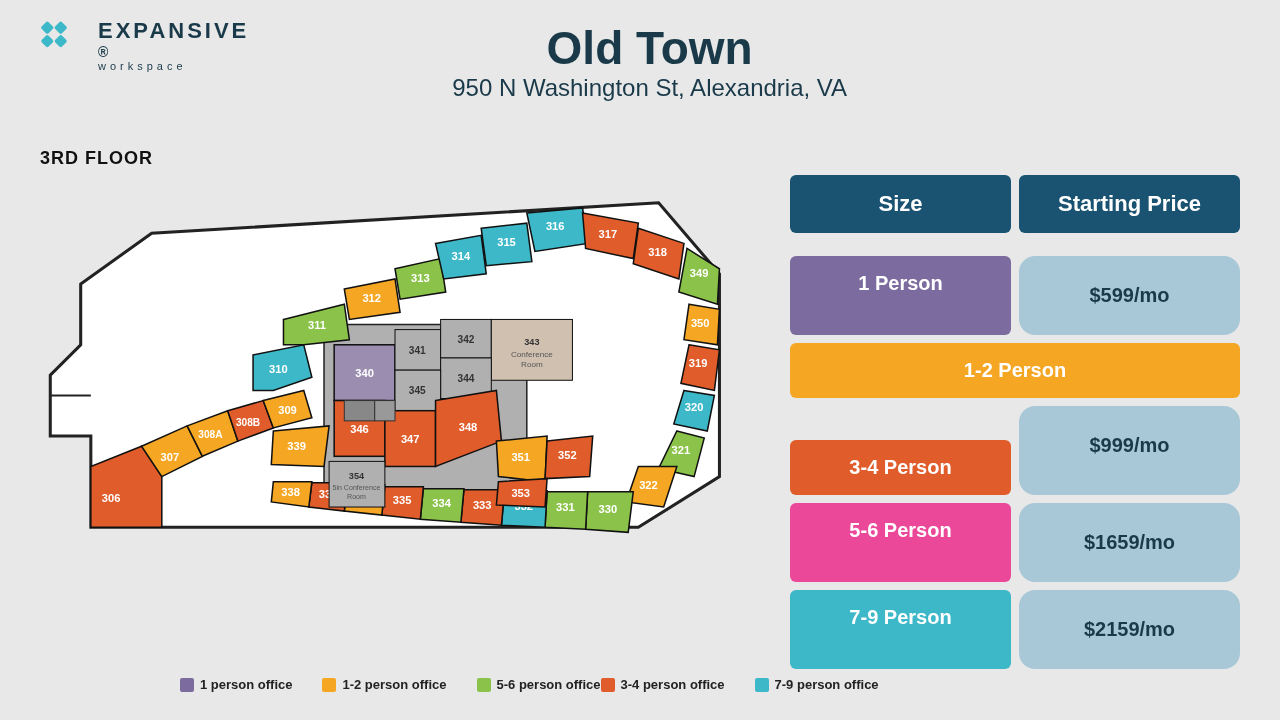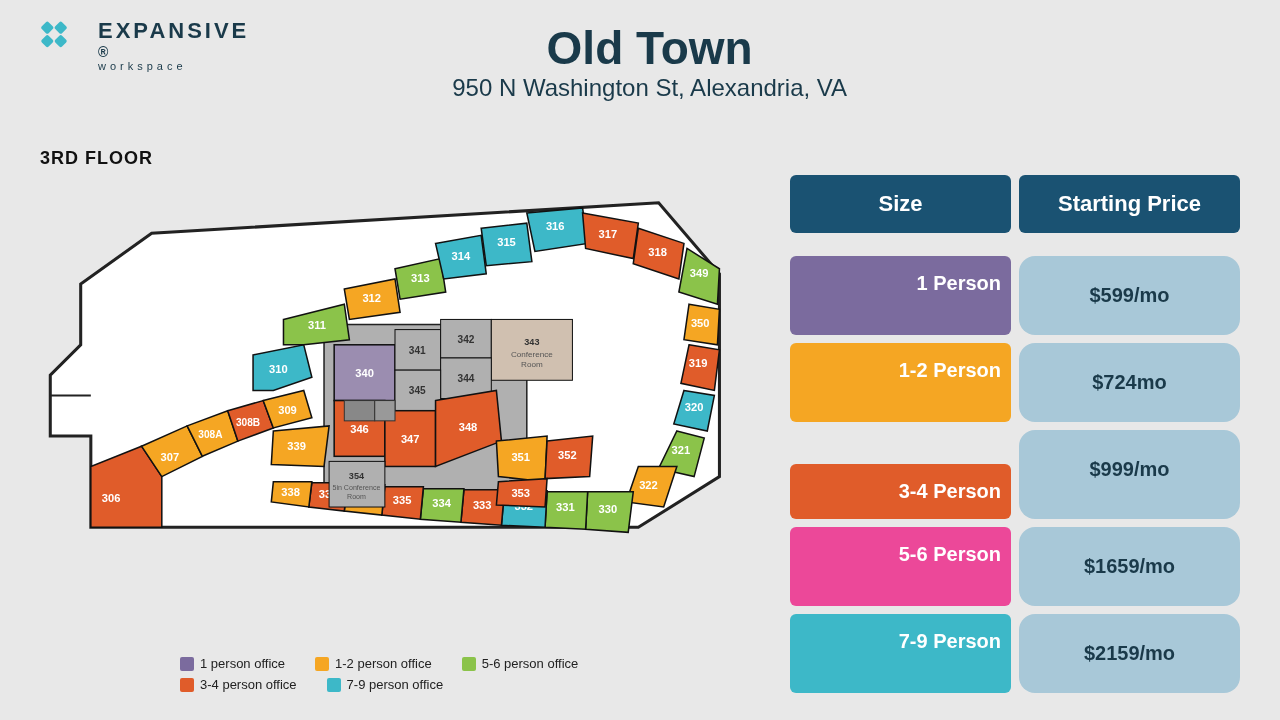--- a/index.html
+++ b/index.html
@@ -96,22 +96,22 @@
       width: 100%;
       height: 100%;
     }
 
     
     .legend {
       position: absolute;
       bottom: 28px;
       left: 180px;
       display: flex;
-      flex-direction: column;
-      gap: 6px;
+      flex-direction: row;
+      font-weight: bold;
     }
 
     .legend-row {
       display: flex;
       gap: 30px;
       align-items: center;
     }
 
     .legend-item {
       display: flex;
@@ -157,21 +157,21 @@
       display: flex;
       gap: 8px;
       margin-bottom: 8px;
     }
 
     .pricing-size-cell {
       flex: 1;
       color: white;
       font-size: 20px;
       font-weight: 700;
-      text-align: right;
+      text-align: center;
       padding: 16px 10px;
       border-radius: 6px;
     }
 
     .pricing-price-cell {
       flex: 1;
       background: #a8c8d8;
       color: #1a3a4a;
       font-size: 20px;
       font-weight: 700;
@@ -395,21 +395,20 @@
     <div class="pricing-header-cell">Starting Price</div>
   </div>
 
   <div class="pricing-row">
     <div class="pricing-size-cell color-purple">1 Person</div>
     <div class="pricing-price-cell">$599/mo</div>
   </div>
 
   <div class="pricing-row">
     <div class="pricing-size-cell color-orange">1-2 Person</div>
-    <div class="pricing-price-cell">$724mo</div>
   </div>
 
   <div class="pricing-row">
     <div class="pricing-size-cell color-red-orange">3-4 Person</div>
     <div class="pricing-price-cell">$999/mo</div>
   </div>
 
   <div class="pricing-row">
     <div class="pricing-size-cell color-green">5-6 Person</div>
     <div class="pricing-price-cell">$1659/mo</div>

